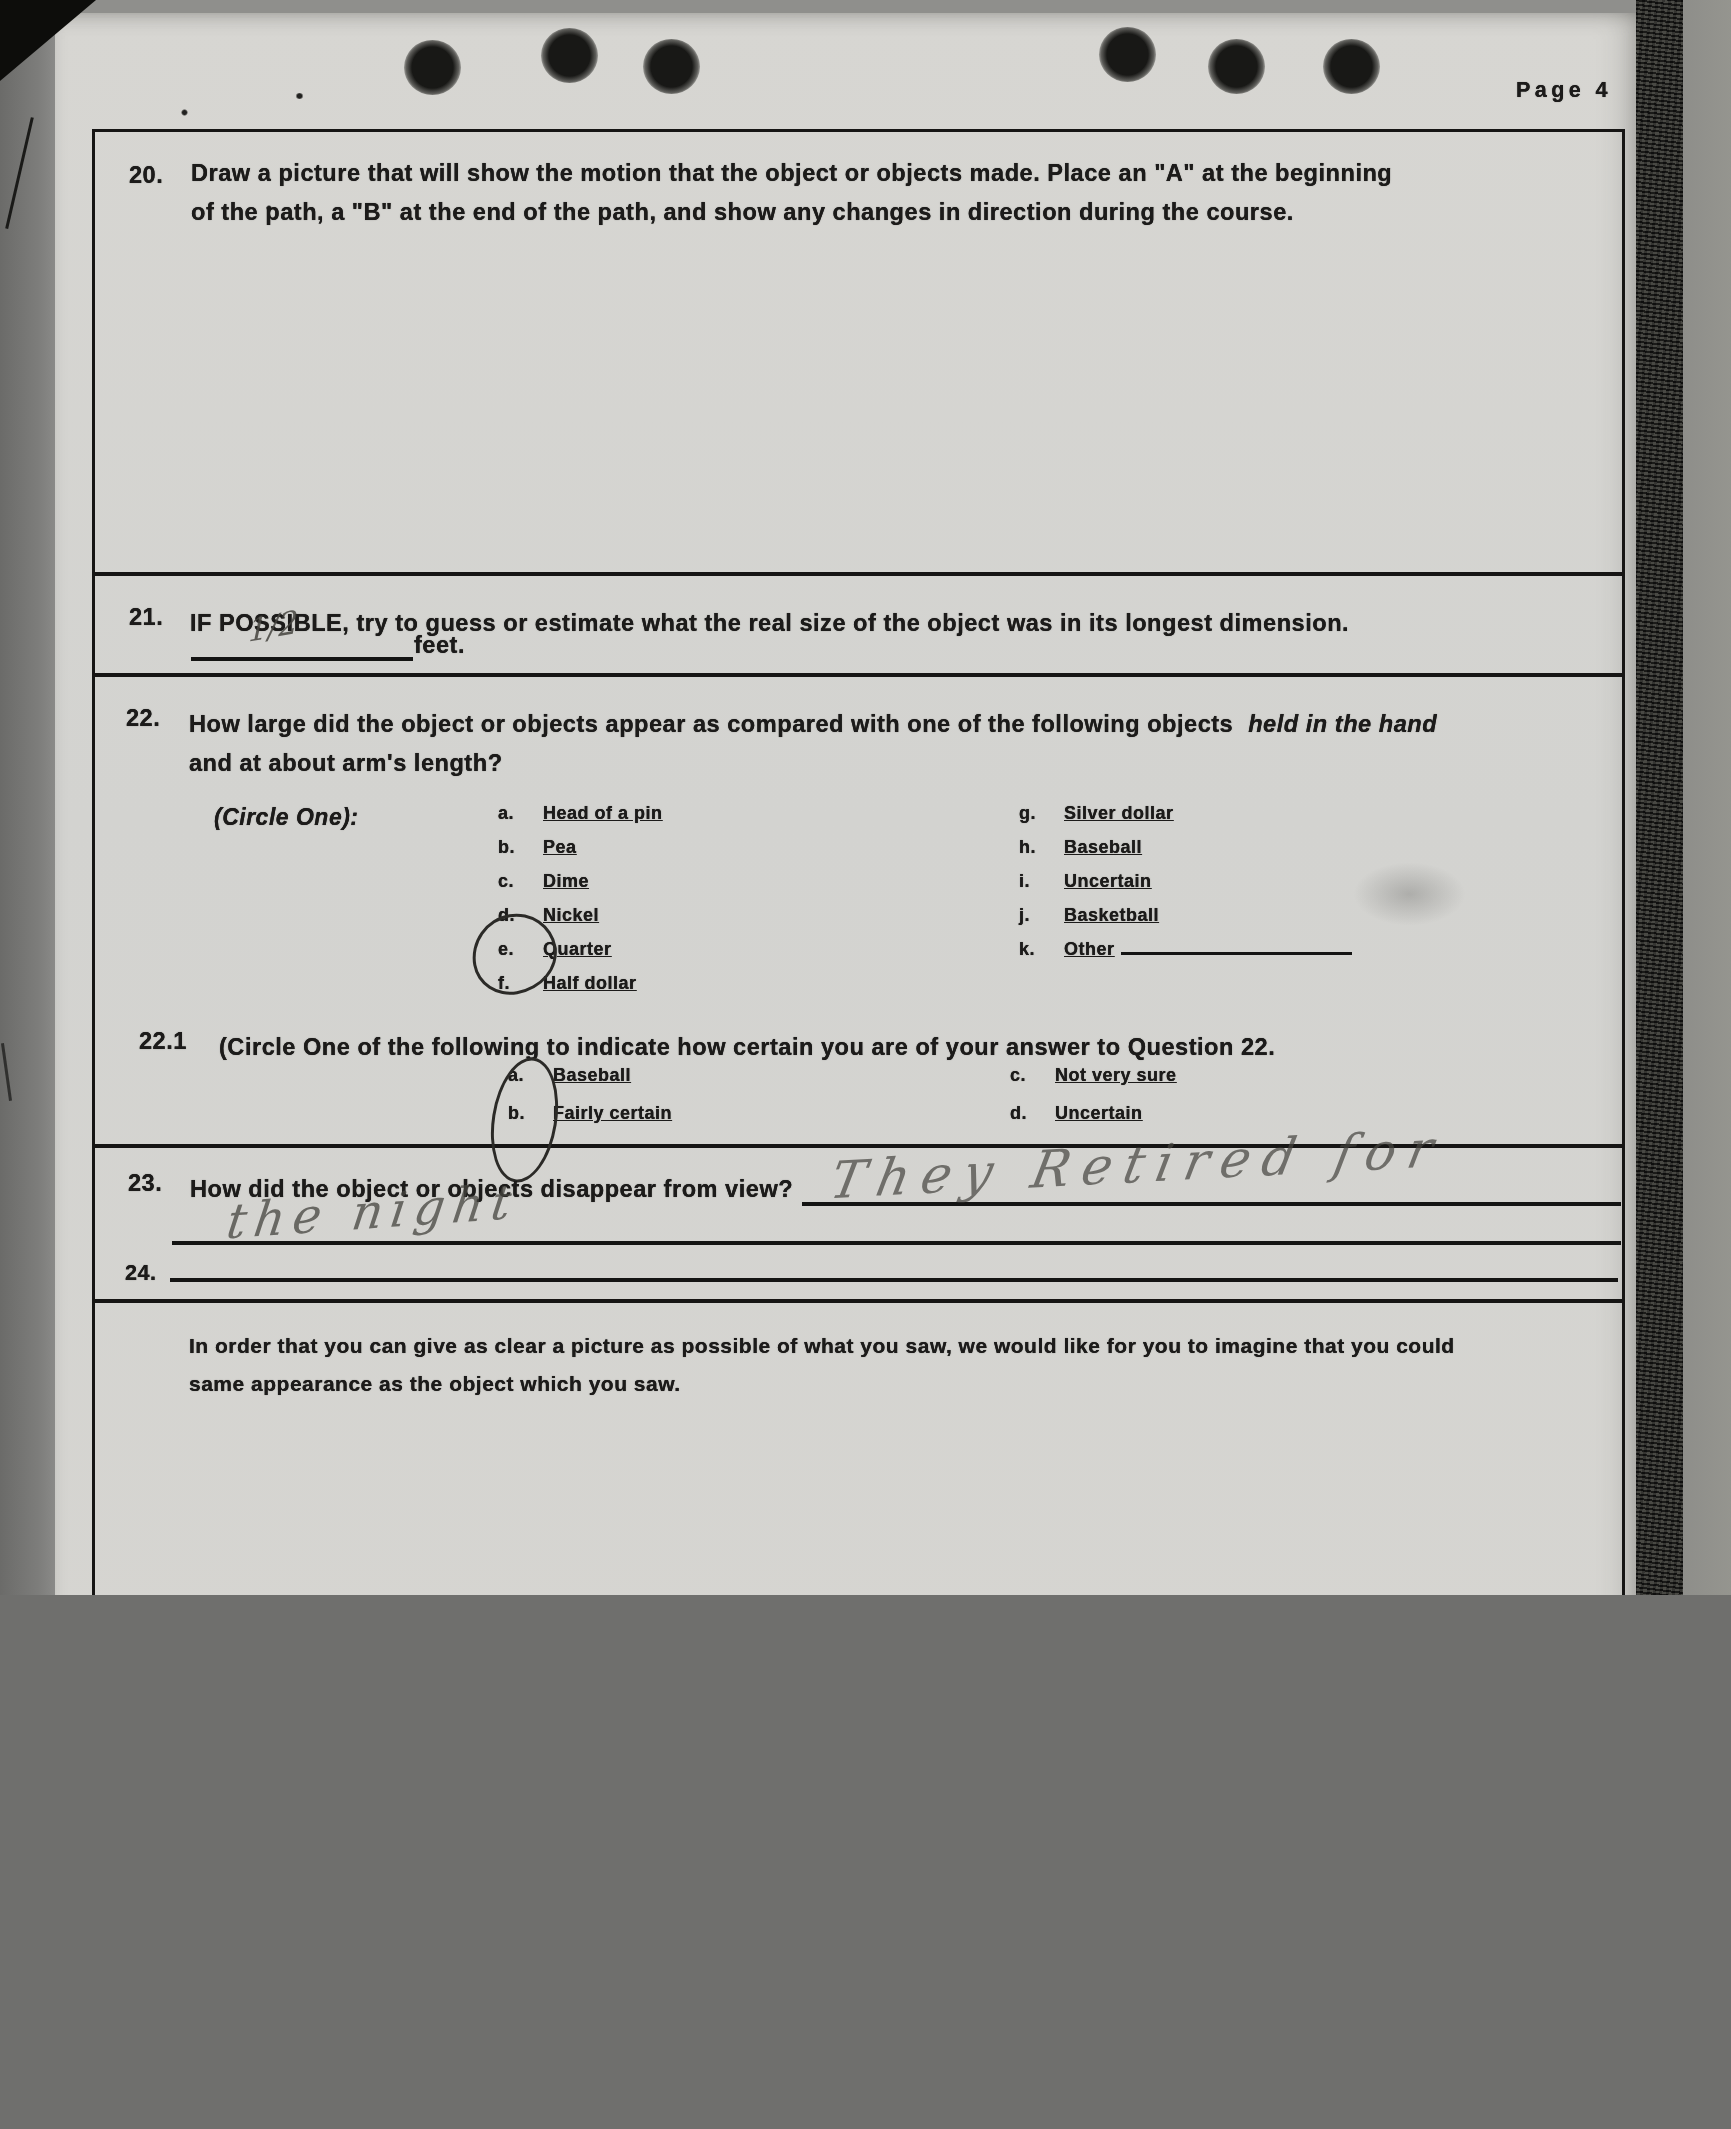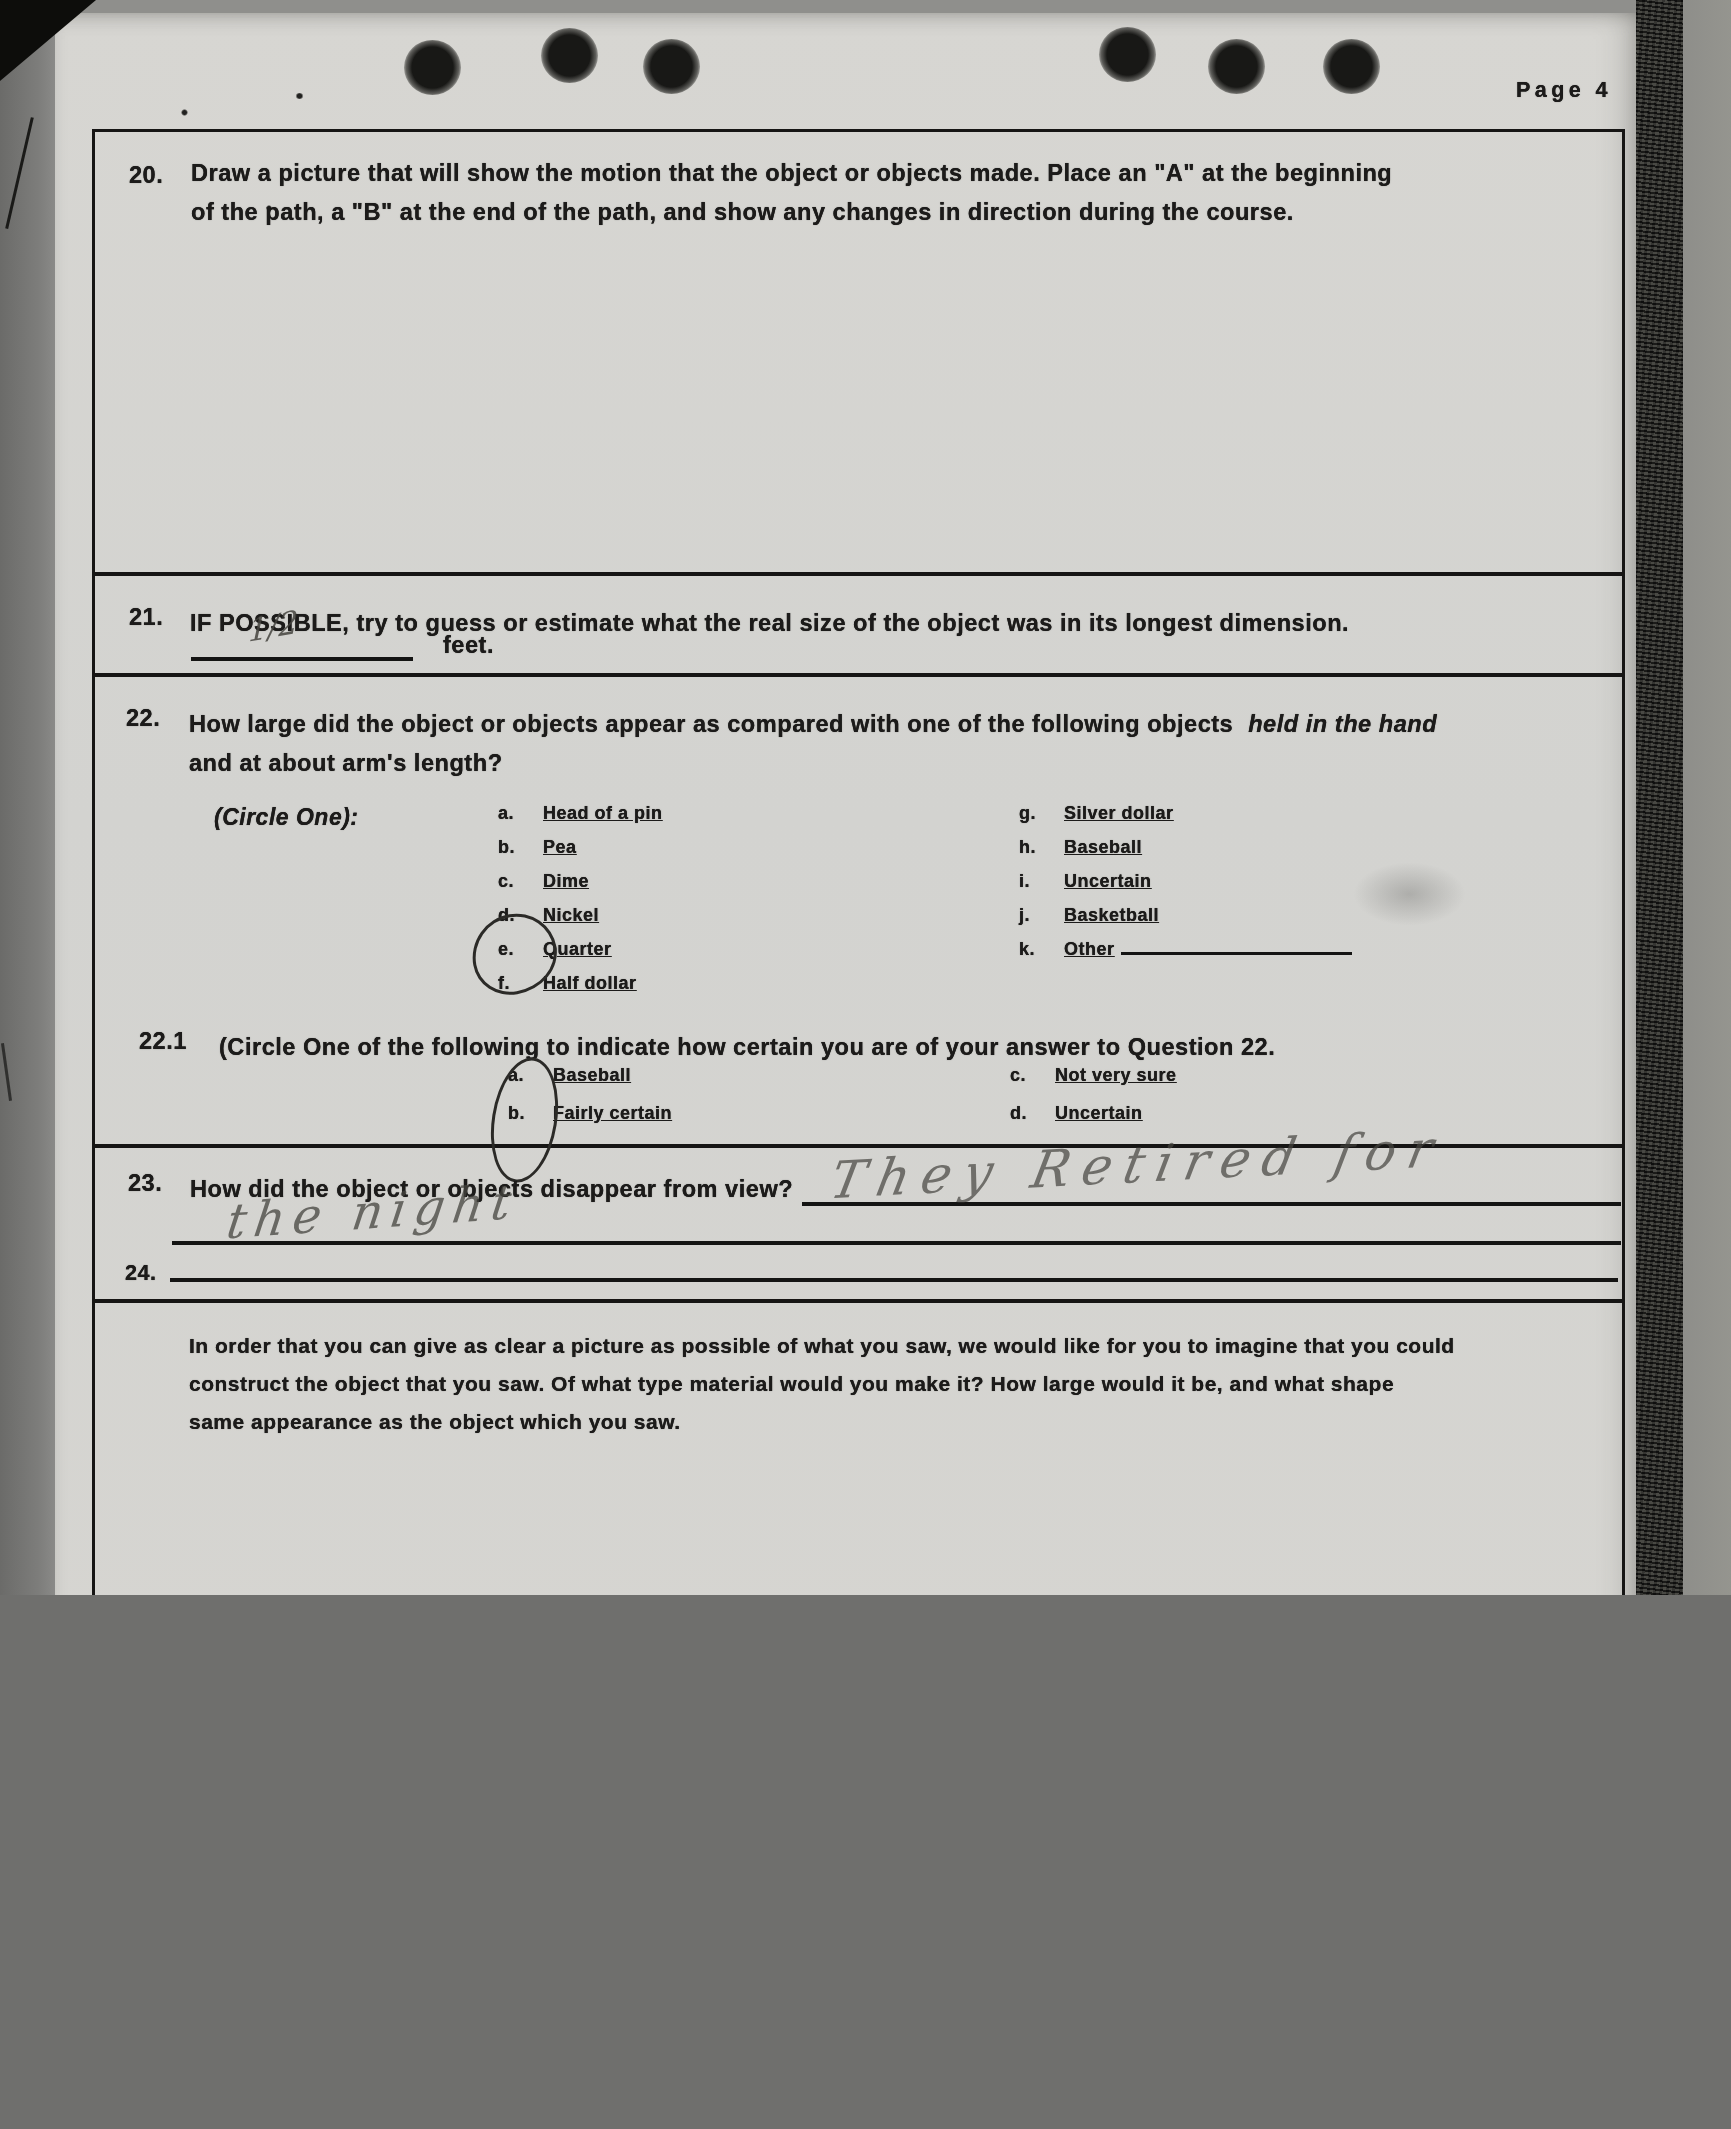--- a/index.html
+++ b/index.html
@@ -106,21 +106,21 @@
     <div>Draw a picture that will show the  motion that the object or objects made.  Place an "A" at the beginning</div>
     <div>of the path, a "B" at the end of the path, and show any changes in direction during the course.</div>
   </div>
 
   <div style="position:absolute;left:98px;top:236px;width:1520px;height:330px;"></div>
 
   <div class="qnum ink" style="left:129px;top:604px;">21.</div>
   <div class="qtext ink" style="left:190px;top:604px;width:1432px;">IF POSSIBLE, try to guess or estimate what the real size of the object was in its longest dimension.</div>
   <div class="blank-line" style="left:191px;top:657px;width:222px;"></div>
   <div class="hand hand-q21">1/2</div>
-  <div class="qnum ink" style="left:443px;top:632px;text-align:center;">feet.</div>
+  <div class="qnum ink" style="left:414px;top:632px;text-align:center;">feet.</div>
 
   <div class="qnum ink" style="left:126px;top:705px;">22.</div>
   <div class="qtext ink" style="left:189px;top:705px;width:1437px;white-space:nowrap;">
     <span>How large did the object or objects appear as compared with one of the following objects</span>
     <span class="it" style="margin-left:7.9px;">held in the hand</span>
   </div>
   <div class="qtext ink" style="left:189px;top:744px;">and at about arm's length?</div>
 
   <div class="qtext ink it" style="left:214px;top:798px;font-size:23px;">(Circle One):</div>
 
@@ -161,21 +161,20 @@
   <div class="qtext ink" style="left:190px;top:1170px;white-space:nowrap;">How did the object or objects disappear from view?</div>
   <div class="blank-line" style="left:802px;top:1202px;width:819px;"></div>
   <div class="hand hand-q23a">They Retired for</div>
   <div class="blank-line" style="left:172px;top:1241px;width:1449px;"></div>
   <div class="hand hand-q23b">the night</div>
   <div class="blank-line" style="left:170px;top:1278px;width:1448px;"></div>
 
   <div class="qnum ink" style="left:125px;top:1260px;font-size:21.6px;">24.</div>
   <div class="qtext ink q24-lines" style="left:189px;top:1327px;width:1441px;">
     <div>In order that you can give as clear a picture as possible of what you saw, we would like for you to imagine that you could</div>
-    <div>construct the object that you saw.  Of what type material would you make it?  How large would it be, and what shape</div>
     <div>same appearance as the object which you saw.</div>
   </div>
   <div style="position:absolute;left:98px;top:1486px;width:1520px;height:477px;"></div>
 
   <div class="bottom-bar"></div>
   <div class="bottom-tri"></div>
 </div>
 
 
 </body></html>

